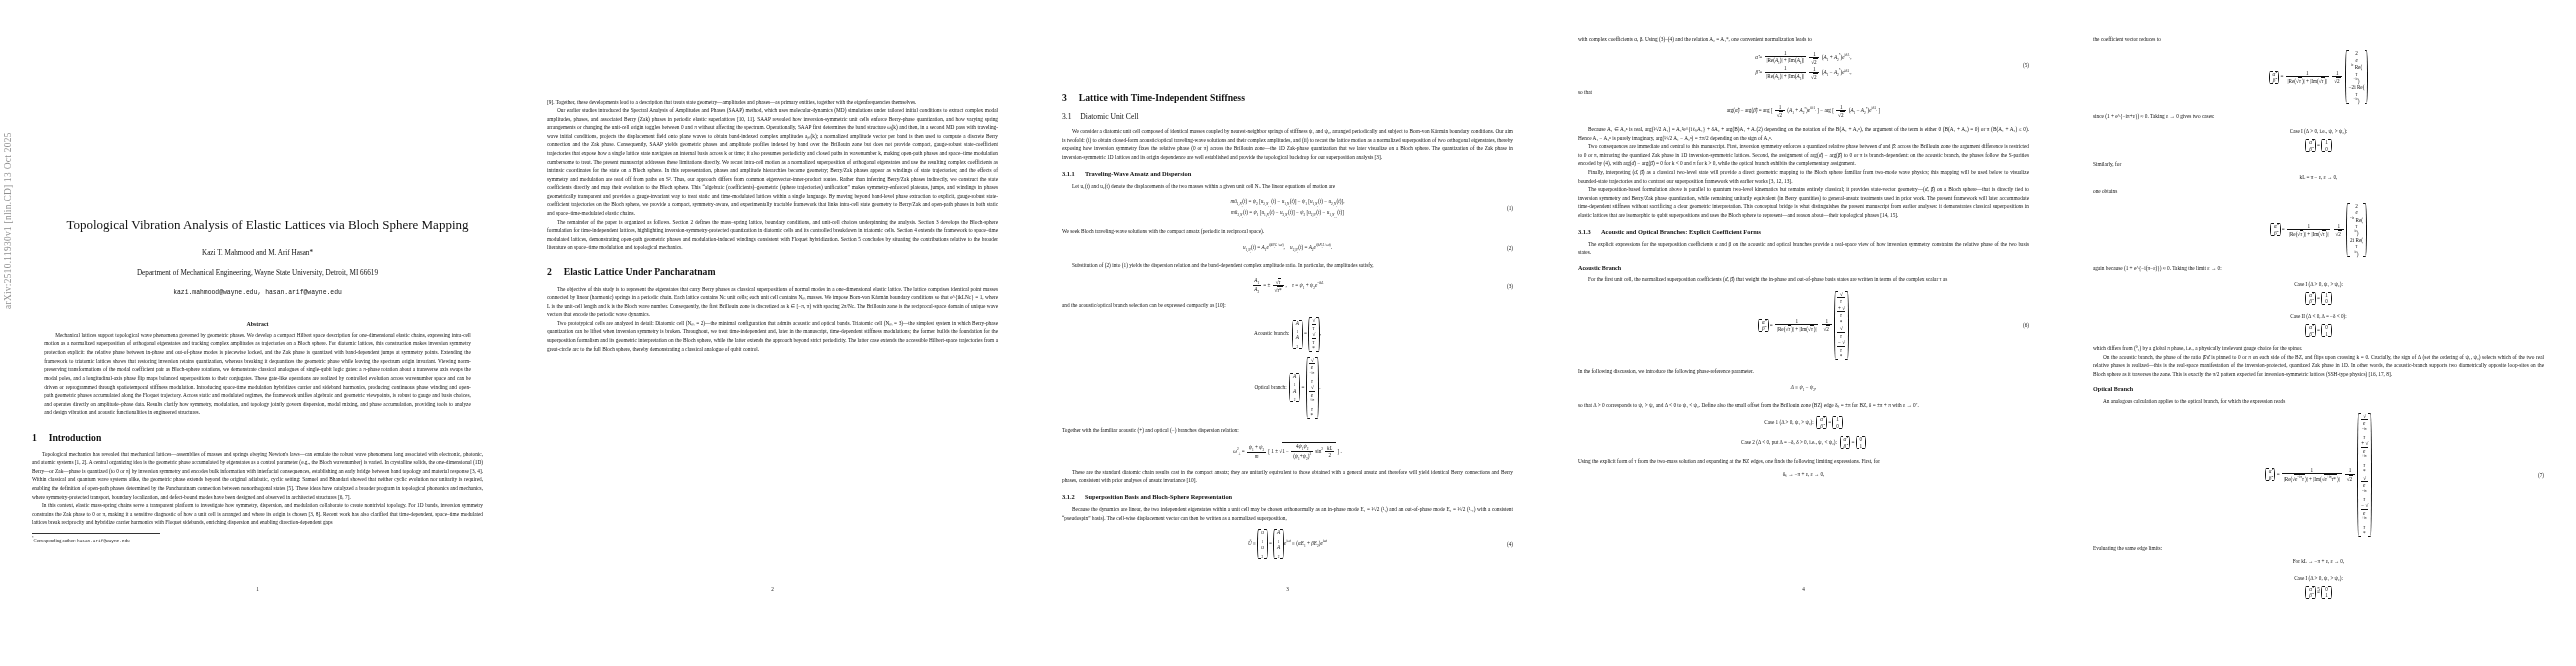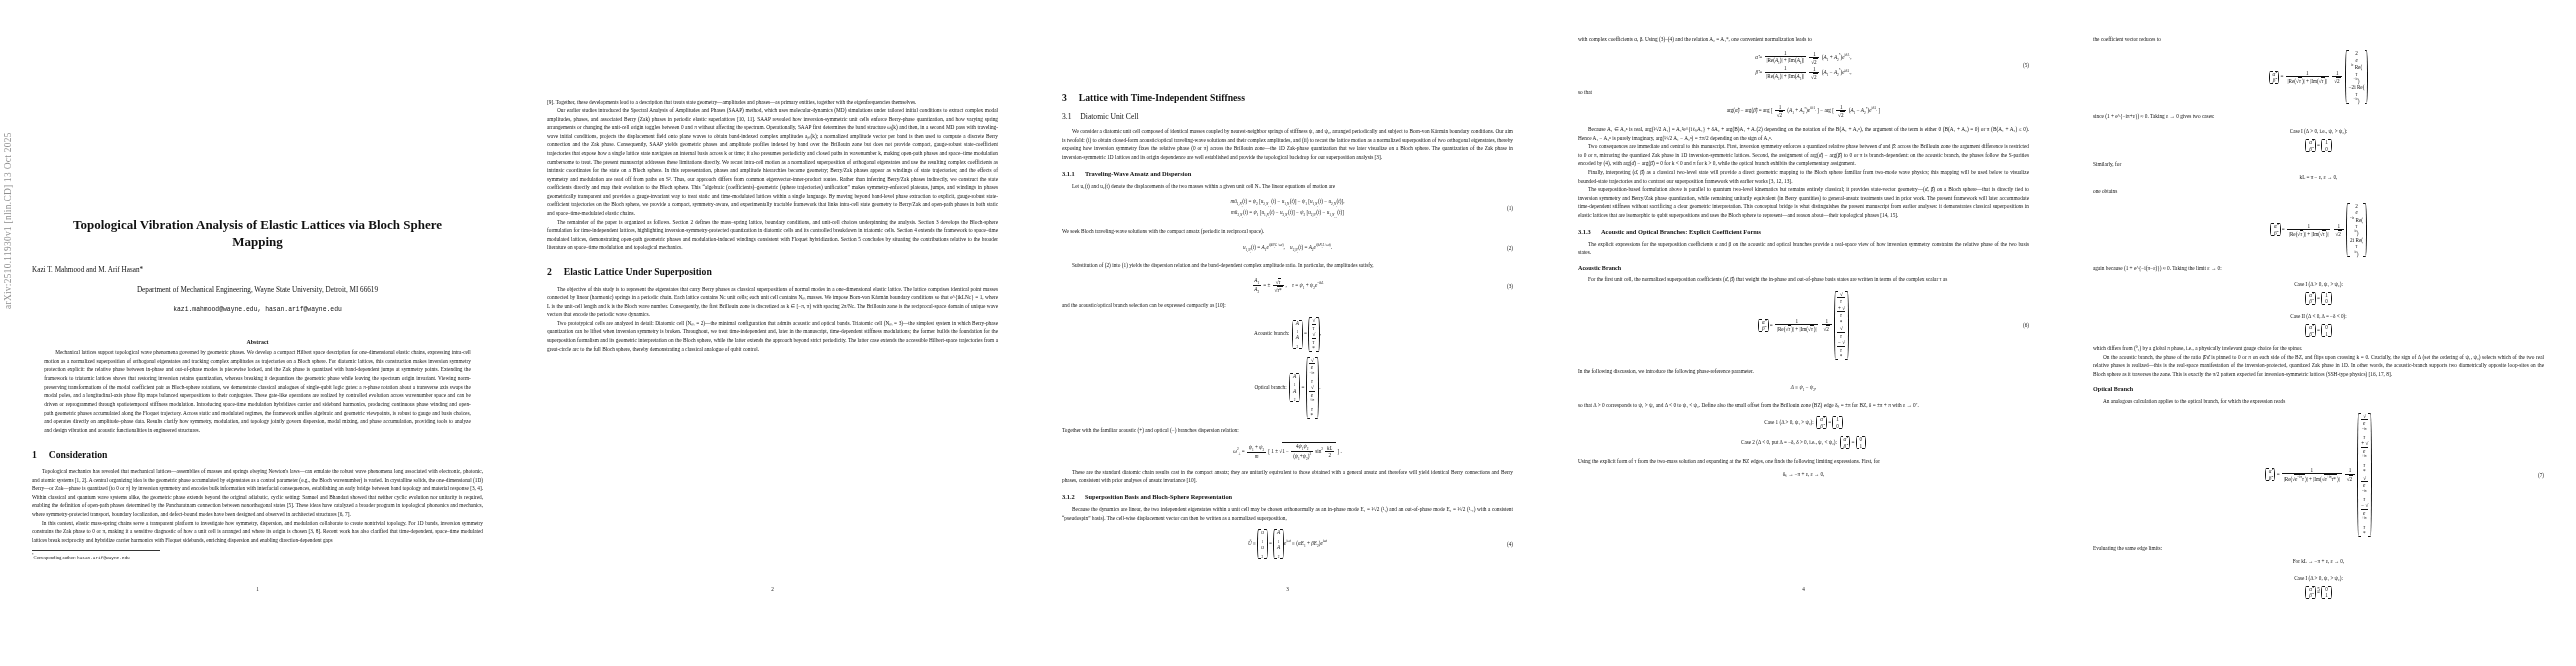--- a/index.html
+++ b/index.html
@@ -7,22 +7,22 @@
   .sheet{position:relative;width:2576px;height:667px;background:#fff;overflow:hidden;}
 
   .page{position:absolute;top:0;width:515px;height:600px;background:#fff;box-sizing:border-box;
         padding:14.5px 32px 16.7px 32px;overflow:hidden;}
   .p1{left:0}.p2{left:515px}.p3{left:1030px}.p4{left:1546px}.p5{left:2061px}
 
   .arxiv-stamp{position:absolute;left:3.3px;top:309px;width:233px;
       transform:rotate(-90deg);transform-origin:left top;
       font-family:"Liberation Serif",serif;font-size:9.4px;color:#8d8d8d;letter-spacing:0.3px;white-space:nowrap;}
 
-  .title{font-size:13px;line-height:1.34;text-align:center;margin:201px 14.5px 0 14.5px;font-weight:700;}
-  .authors{font-size:7.2px;margin-top:15.6px;}
+  .title{font-size:13px;line-height:1.34;text-align:right;margin:201px 14.5px 0 14.5px;font-weight:400;}
+  .authors{font-size:7.2px;text-align:center;margin-top:15.6px;}
   .affil{font-size:7.2px;text-align:center;margin-top:12.2px;}
   .emails{font-size:6.4px;text-align:center;margin-top:12.2px;font-family:"Liberation Mono",monospace;}
 
   .abs-head{font-size:5.9px;font-weight:bold;text-align:center;margin-top:25.6px;}
   .abs-body{font-size:5.3px;line-height:1.63;text-align:justify;margin:3.3px 12.2px 0 12.2px;text-indent:11px;
             -webkit-hyphens:auto;hyphens:auto;}
 
   h1.sec{font-size:9.7px;font-weight:bold;margin:14.5px 0 7.2px 0;}
   h1.sec .num{display:inline-block;min-width:16.7px;}
   h2.sub{font-size:7.6px;font-weight:normal;margin:9.4px 0 5.6px 0;}
@@ -68,42 +68,42 @@
 
     <div class="title">Topological Vibration Analysis of Elastic Lattices via Bloch Sphere Mapping</div>
     <div class="authors">Kazi T. Mahmood and M. Arif Hasan*</div>
     <div class="affil">Department of Mechanical Engineering, Wayne State University, Detroit, MI 66619</div>
     <div class="emails">kazi.mahmood@wayne.edu, hasan.arif@wayne.edu</div>
 
     <div class="abs-head">Abstract</div>
     <div class="abs-body">Mechanical lattices support topological wave phenomena governed by geometric phases. We develop a compact Hilbert space description for one-dimensional elastic chains, expressing intra-cell motion as a normalized superposition of orthogonal eigenstates and tracking complex amplitudes as trajectories on a Bloch sphere. For diatomic lattices, this construction makes inversion symmetry protection explicit: the relative phase between in-phase and out-of-phase modes is piecewise locked, and the Zak phase is quantized with band-dependent jumps at symmetry points. Extending the framework to triatomic lattices shows that restoring inversion retains quantization, whereas breaking it dequantizes the geometric phase while leaving the spectrum origin invariant. Viewing norm-preserving transformations of the modal coefficient pair as Bloch-sphere rotations, we demonstrate classical analogues of single-qubit logic gates: a π-phase rotation about a transverse axis swaps the modal poles, and a longitudinal-axis phase flip maps balanced superpositions to their conjugates. These gate-like operations are realized by controlled evolution across wavenumber space and can be driven or reprogrammed through spatiotemporal stiffness modulation. Introducing space-time modulation hybridizes carrier and sideband harmonics, producing continuous phase winding and open-path geometric phases accumulated along the Floquet trajectory. Across static and modulated regimes, the framework unifies algebraic and geometric viewpoints, is robust to gauge and basis choices, and operates directly on amplitude–phase data. Results clarify how symmetry, modulation, and topology jointly govern dispersion, modal mixing, and phase accumulation, providing tools to analyze and design vibration and acoustic functionalities in engineered structures.</div>
 
     <h1 class="sec">
-      <span class="num">1</span><span>Consideration</span>
+      <span class="num">1</span><span>Introduction</span>
     </h1>
     <p class="body">Topological mechanics has revealed that mechanical lattices—assemblies of masses and springs obeying Newton's laws—can emulate the robust wave phenomena long associated with electronic, photonic, and atomic systems [1, 2]. A central organizing idea is the geometric phase accumulated by eigenstates as a control parameter (e.g., the Bloch wavenumber) is varied. In crystalline solids, the one-dimensional (1D) Berry—or Zak—phase is quantized (to 0 or π) by inversion symmetry and encodes bulk information with interfacial consequences, establishing an early bridge between band topology and material response [3, 4]. Within classical and quantum wave systems alike, the geometric phase extends beyond the original adiabatic, cyclic setting: Samuel and Bhandari showed that neither cyclic evolution nor unitarity is required, enabling the definition of open-path phases determined by the Pancharatnam connection between nonorthogonal states [5]. These ideas have catalyzed a broader program in topological phononics and mechanics, where symmetry-protected transport, boundary localization, and defect-bound modes have been designed and observed in architected structures [6, 7].</p>
     <p class="body">In this context, elastic mass-spring chains serve a transparent platform to investigate how symmetry, dispersion, and modulation collaborate to create nontrivial topology. For 1D bands, inversion symmetry constrains the Zak phase to 0 or π, making it a sensitive diagnostic of how a unit cell is arranged and where its origin is chosen [3, 8]. Recent work has also clarified that time-dependent, space–time modulated lattices break reciprocity and hybridize carrier harmonics with Floquet sidebands, enriching dispersion and enabling direction-dependent gaps</p>
 
     <div class="footrule"></div>
     <div class="footnote">
       <sup>*</sup><span>Corresponding author:</span>
       <span class="mono">hasan.arif@wayne.edu</span>
     </div>
 
     <div class="pnum">1</div>
   </div>
 
   <div class="page p2">
     <div style="height:83px"></div>
     <p class="body noind">[9]. Together, these developments lead to a description that treats state geometry—amplitudes and phases—as primary entities, together with the eigenfrequencies themselves.</p>
     <p class="body">Our earlier studies introduced the Spectral Analysis of Amplitudes and Phases (SAAP) method, which uses molecular-dynamics (MD) simulations under tailored initial conditions to extract complex modal amplitudes, phases, and associated Berry (Zak) phases in periodic elastic superlattices [10, 11]. SAAP revealed how inversion-symmetric unit cells enforce Berry-phase quantization, and how varying spring arrangements or changing the unit-cell origin toggles between 0 and π without affecting the spectrum. Operationally, SAAP first determines the band structure ωⱼ(k) and then, in a second MD pass with traveling-wave initial conditions, projects the displacement field onto plane waves to obtain band-indexed complex amplitudes aⱼₙ(k); a normalized amplitude vector per band is then used to compute a discrete Berry connection and the Zak phase. Consequently, SAAP yields geometric phases and amplitude profiles indexed by band over the Brillouin zone but does not provide compact, gauge-robust state-coefficient trajectories that expose how a single lattice state navigates an internal basis across k or time; it also presumes periodicity and closed paths in wavenumber k, making open-path phases and space–time modulation cumbersome to treat. The present manuscript addresses these limitations directly. We recast intra-cell motion as a normalized superposition of orthogonal eigenstates and use the resulting complex coefficients as intrinsic coordinates for the state on a Bloch sphere. In this representation, phases and amplitude hierarchies become geometry; Berry/Zak phases appear as windings of state trajectories; and the effects of symmetry and modulation are read off from paths on S². Thus, our approach differs from common eigenvector-inner-product routes. Rather than inferring Berry/Zak phases indirectly, we construct the state coefficients directly and map their evolution to the Bloch sphere. This “algebraic (coefficients)–geometric (sphere trajectories) unification” makes symmetry-enforced plateaus, jumps, and windings in phases geometrically transparent and provides a gauge-invariant way to treat static and time-modulated lattices within a single language. By moving beyond band-level phase extraction to explicit, gauge-robust state-coefficient trajectories on the Bloch sphere, we provide a compact, symmetry-aware, and experimentally tractable framework that links intra-cell state geometry to Berry/Zak and open-path phases in both static and space–time-modulated elastic chains.</p>
     <p class="body">The remainder of the paper is organized as follows. Section 2 defines the mass–spring lattice, boundary conditions, and unit-cell choices underpinning the analysis. Section 3 develops the Bloch-sphere formulation for time-independent lattices, highlighting inversion-symmetry-protected quantization in diatomic cells and its controlled breakdown in triatomic cells. Section 4 extends the framework to space–time modulated lattices, demonstrating open-path geometric phases and modulation-induced windings consistent with Floquet hybridization. Section 5 concludes by situating the contributions relative to the broader literature on space–time modulation and topological mechanics.</p>
 
     <h1 class="sec">
-      <span class="num">2</span><span>Elastic Lattice Under Superposition</span>
+      <span class="num">2</span><span>Elastic Lattice Under Pancharatnam</span>
     </h1>
     <p class="body">The objective of this study is to represent the eigenstates that carry Berry phases as classical superpositions of normal modes in a one-dimensional elastic lattice. The lattice comprises identical point masses connected by linear (harmonic) springs in a periodic chain. Each lattice contains Nᴄ unit cells; each unit cell contains Nₘ masses. We impose Born-von Kármán boundary conditions so that e^{ikLNᴄ} = 1, where L is the unit-cell length and k is the Bloch wave number. Consequently, the first Brillouin zone is discretized as k ∈ [−π, π) with spacing 2π/Nᴄ. The Brillouin zone is the reciprocal-space domain of unique wave vectors that encode the periodic wave dynamics.</p>
     <p class="body">Two prototypical cells are analyzed in detail: Diatomic cell (Nₘ = 2)—the minimal configuration that admits acoustic and optical bands. Triatomic cell (Nₘ = 3)—the simplest system in which Berry-phase quantization can be lifted when inversion symmetry is broken. Throughout, we treat time-independent and, later in the manuscript, time-dependent stiffness modulations; the former builds the foundation for the superposition formalism and its geometric interpretation on the Bloch sphere, while the latter extends the approach beyond strict periodicity. The latter case extends the accessible Hilbert-space trajectories from a great-circle arc to the full Bloch sphere, thereby demonstrating a classical analogue of qubit control.</p>
 
     <div class="pnum">2</div>
   </div>
 
   <div class="page p3">
     <div style="height:63px"></div>
 

